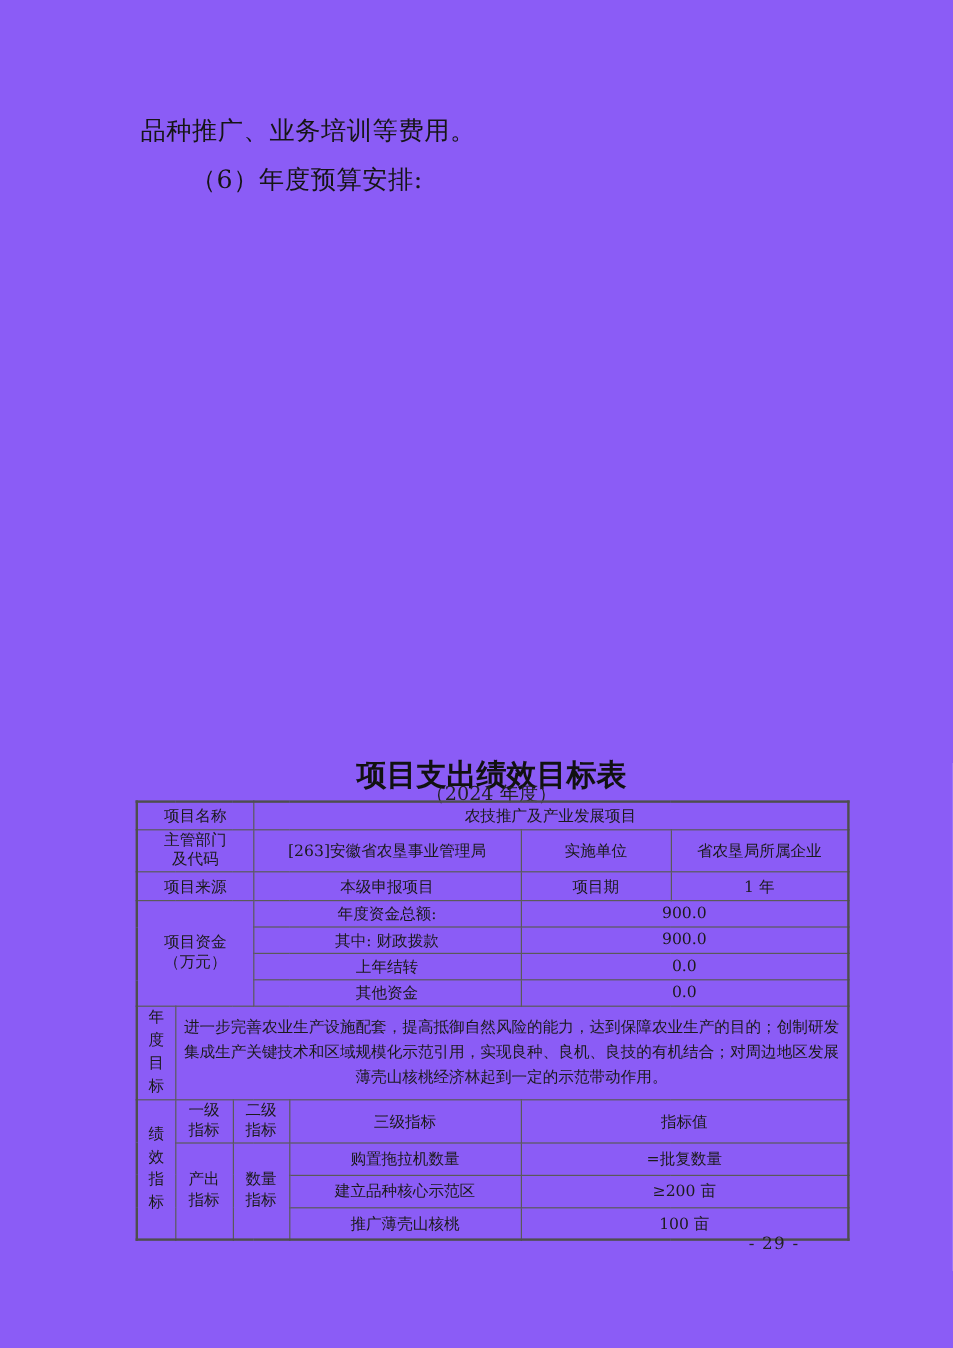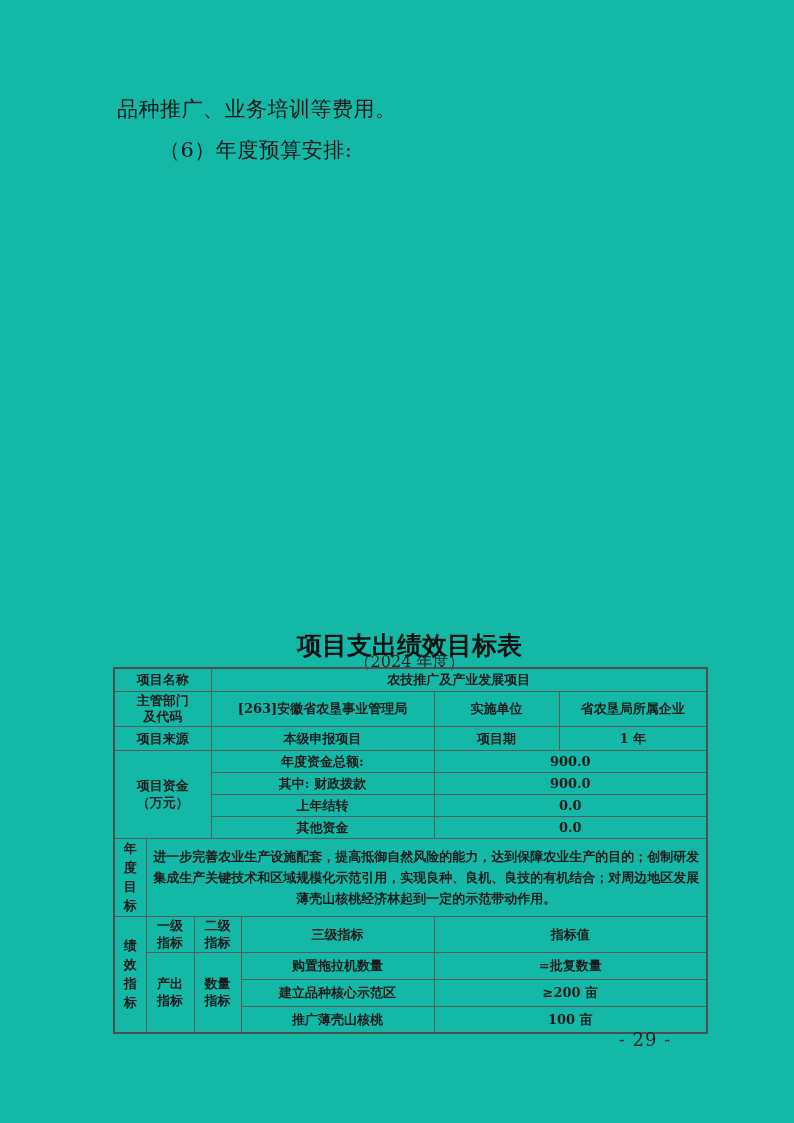--- a/index.html
+++ b/index.html
@@ -1,21 +1,21 @@
 <!DOCTYPE html>
 <html><head>
 <meta charset="utf-8">
 <style>
   html,body{margin:0;padding:0;}
   body{
     width:794px;height:1123px;background:#ffffff;
     font-family:"DejaVu Serif","Liberation Serif",serif;
     color:#151515;
   }
-  .page{position:relative;width:794px;height:1123px;overflow:hidden;background:#14b8a6;}
+  .page{position:relative;width:794px;height:1123px;overflow:hidden;background:#8b5cf6;}
 
   
   .text-block{position:absolute;left:117px;top:89px;width:589px;}
   .text-block p{
     margin:0;font-size:21px;line-height:41.3px;
     text-align:justify;letter-spacing:0.5px;
   }
   .text-block p.indent{text-indent:2em;}
 
   
@@ -32,35 +32,35 @@
   
   table.perf{
     position:absolute;left:113px;top:667px;width:593px;
     border-collapse:collapse;table-layout:fixed;
     font-size:13px;color:#1b1b1b;
     border:2px solid #4e4e4e;
   }
   table.perf td{
     border:1px solid #5a5a5a;
     text-align:center;vertical-align:middle;
-    padding:1px 3px;overflow:hidden;font-weight:bold;
+    padding:1px 3px;overflow:hidden;
   }
   tr.h23{height:23px} tr.h35{height:35px} tr.h24{height:24px}
   tr.h22{height:22px} tr.h67{height:67px} tr.h34{height:34px} tr.h27{height:27px}
   td.pre{white-space:pre-line;line-height:1.25;}
   td.left1{text-align:left;padding-left:8px;}
   td.left2{text-align:left;padding-left:19px;margin-left:32px;}
   td.vert{word-break:break-all;line-height:1.45;padding:2px 8px;}
   td.goal{
     text-align:justify;line-height:21px;padding:4px 9px;vertical-align:middle;
   }
 
   .page-number{
     position:absolute;left:600px;top:1029px;width:90px;
-    font-size:18px;color:#222;text-align:center;letter-spacing:1px;
+    font-size:14px;color:#222;text-align:center;letter-spacing:1px;
   }
 </style>
 </head>
 <body>
 
 <div class="page">
 
   <div class="text-block">
     <p>品种推广、业务培训等费用。</p>
     <p class="indent">（6）年度预算安排:</p>

